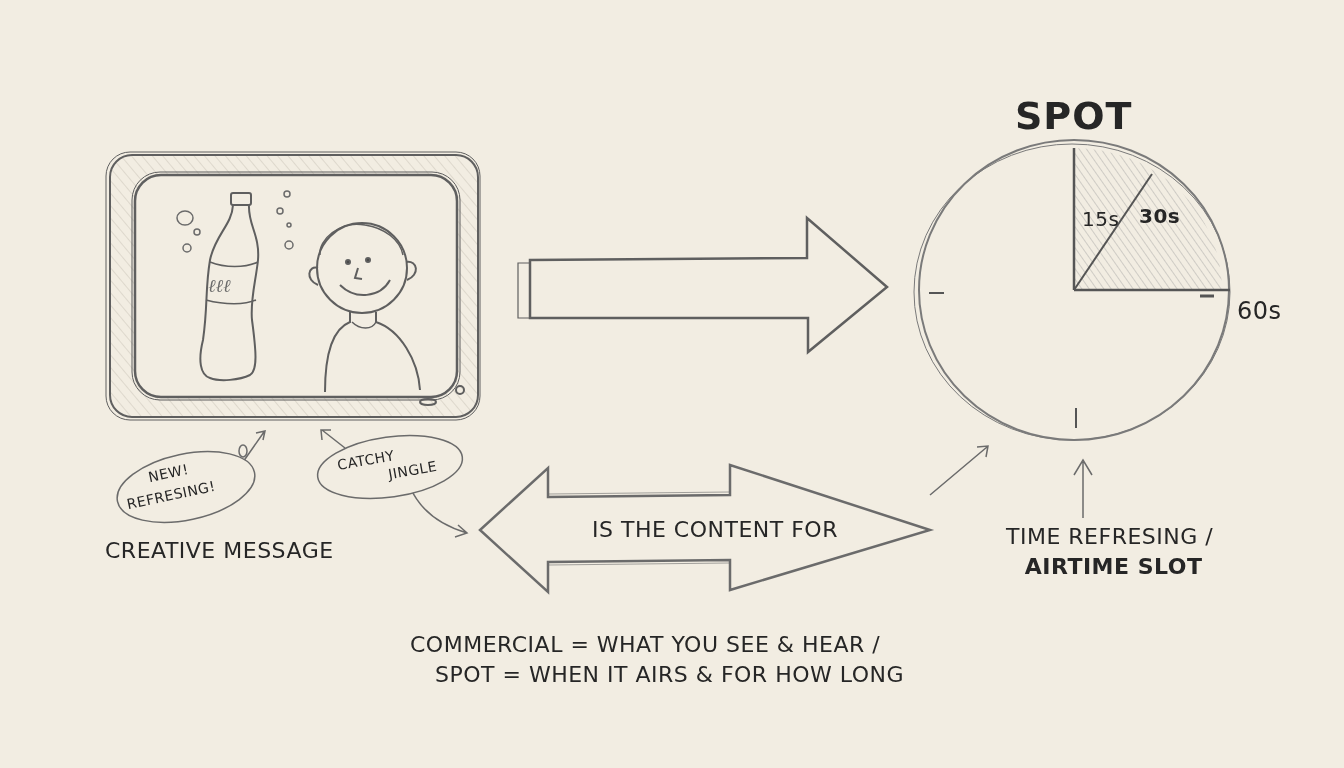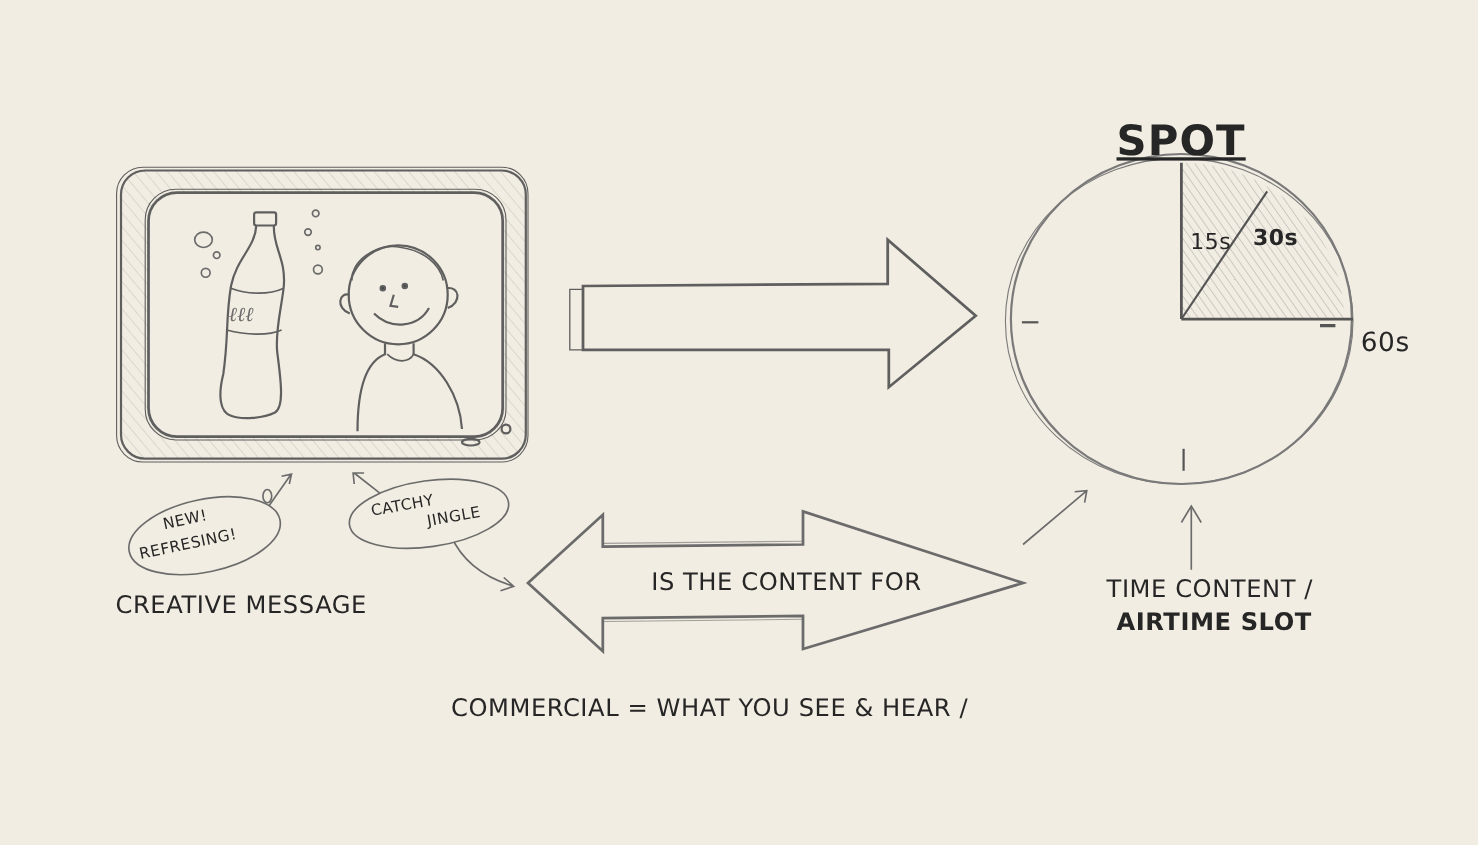--- a/index.html
+++ b/index.html
@@ -113,39 +113,40 @@
       <ellipse cx="390" cy="467" rx="73" ry="30" transform="rotate(-8 390 467)"></ellipse>
     </g>
 
     <g fill="none" stroke="#6b6b6b" stroke-width="2.5">
       <path d="M548 497 L730 495 L730 465 L930 530 L730 590 L730 560 L548 562 L548 592 L480 530 L548 468 Z"></path>
       <path d="M549 494 L729 492" stroke-width="1" opacity="0.6"></path>
       <path d="M549 565 L729 563" stroke-width="1" opacity="0.6"></path>
     </g>
   </svg>
 
-  <div class="label title" style="left:1015px; top:106px;text-decoration:underline;">SPOT</div>
+  <div class="label title" style="left:1015px; top:94px;">SPOT</div>
 
   <div class="label" style="left:1082px; top:167px; font-size:20px;margin-top:40px;">15s</div>
   <div class="label" style="left:1139px; top:204px; font-size:20px;font-weight:bold;">30s</div>
   <div class="label" style="left:1237px; top:297px; font-size:24px;">60s</div>
 
   <div class="label small" style="left:148px; top:465px; transform:rotate(-12deg);">NEW!</div>
   <div class="label small" style="left:126px; top:487px; transform:rotate(-12deg);">REFRESING!</div>
   <div class="label small" style="left:337px; top:452px; transform:rotate(-10deg);">CATCHY</div>
   <div class="label small" style="left:388px; top:462px; transform:rotate(-10deg);">JINGLE</div>
 
   <div class="label caption" style="left:105px; top:536px;">
     <div>CREATIVE MESSAGE</div>
   </div>
 
   <div class="label caption" style="left:592px; top:515px;">IS THE CONTENT FOR</div>
 
   <div class="label caption" style="left:1006px; top:522px; text-align:center;">
-    <div>TIME CONTENT /</div>
+    <div>TIME REFRESING /</div>
     <div style="padding-left:8px;font-weight:bold;">AIRTIME SLOT</div>
   </div>
 
   <div class="label caption" style="left:410px; top:630px;">
     <div>COMMERCIAL = WHAT YOU SEE &amp; HEAR /</div>
+    <div style="padding-left:25px;">SPOT = WHEN IT AIRS &amp; FOR HOW LONG</div>
   </div>
 
 </div>
 
 </body></html>

